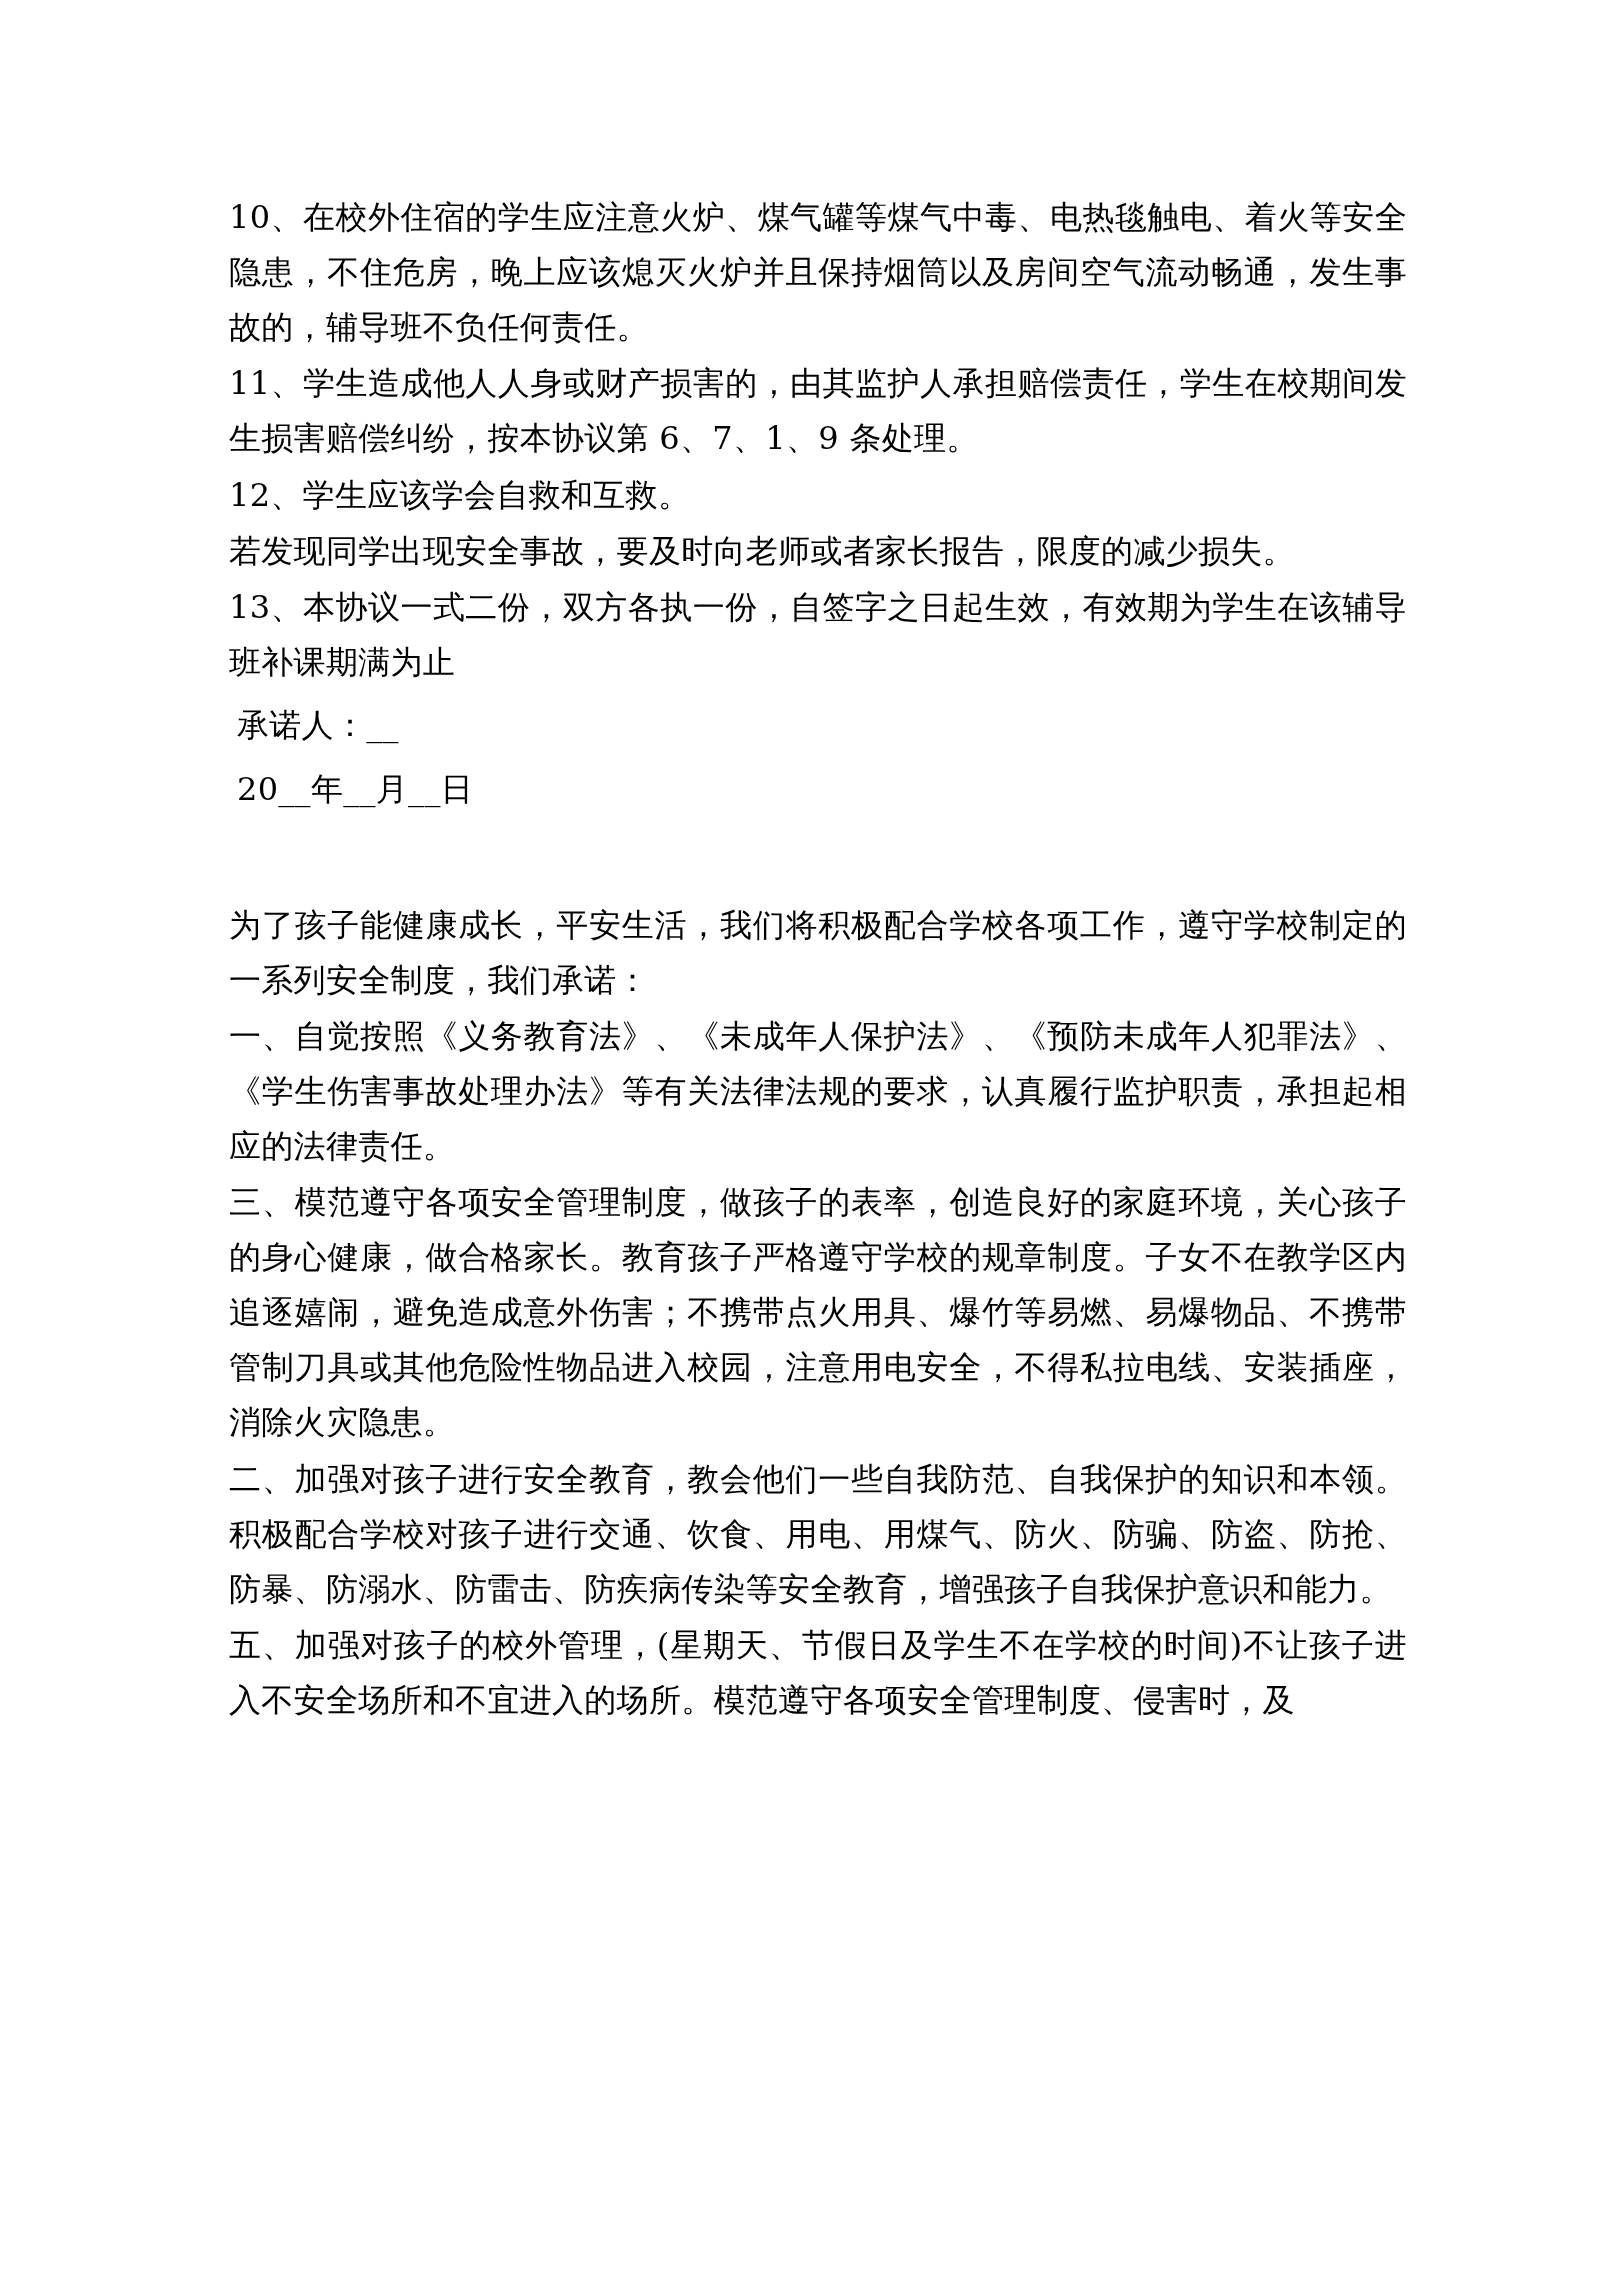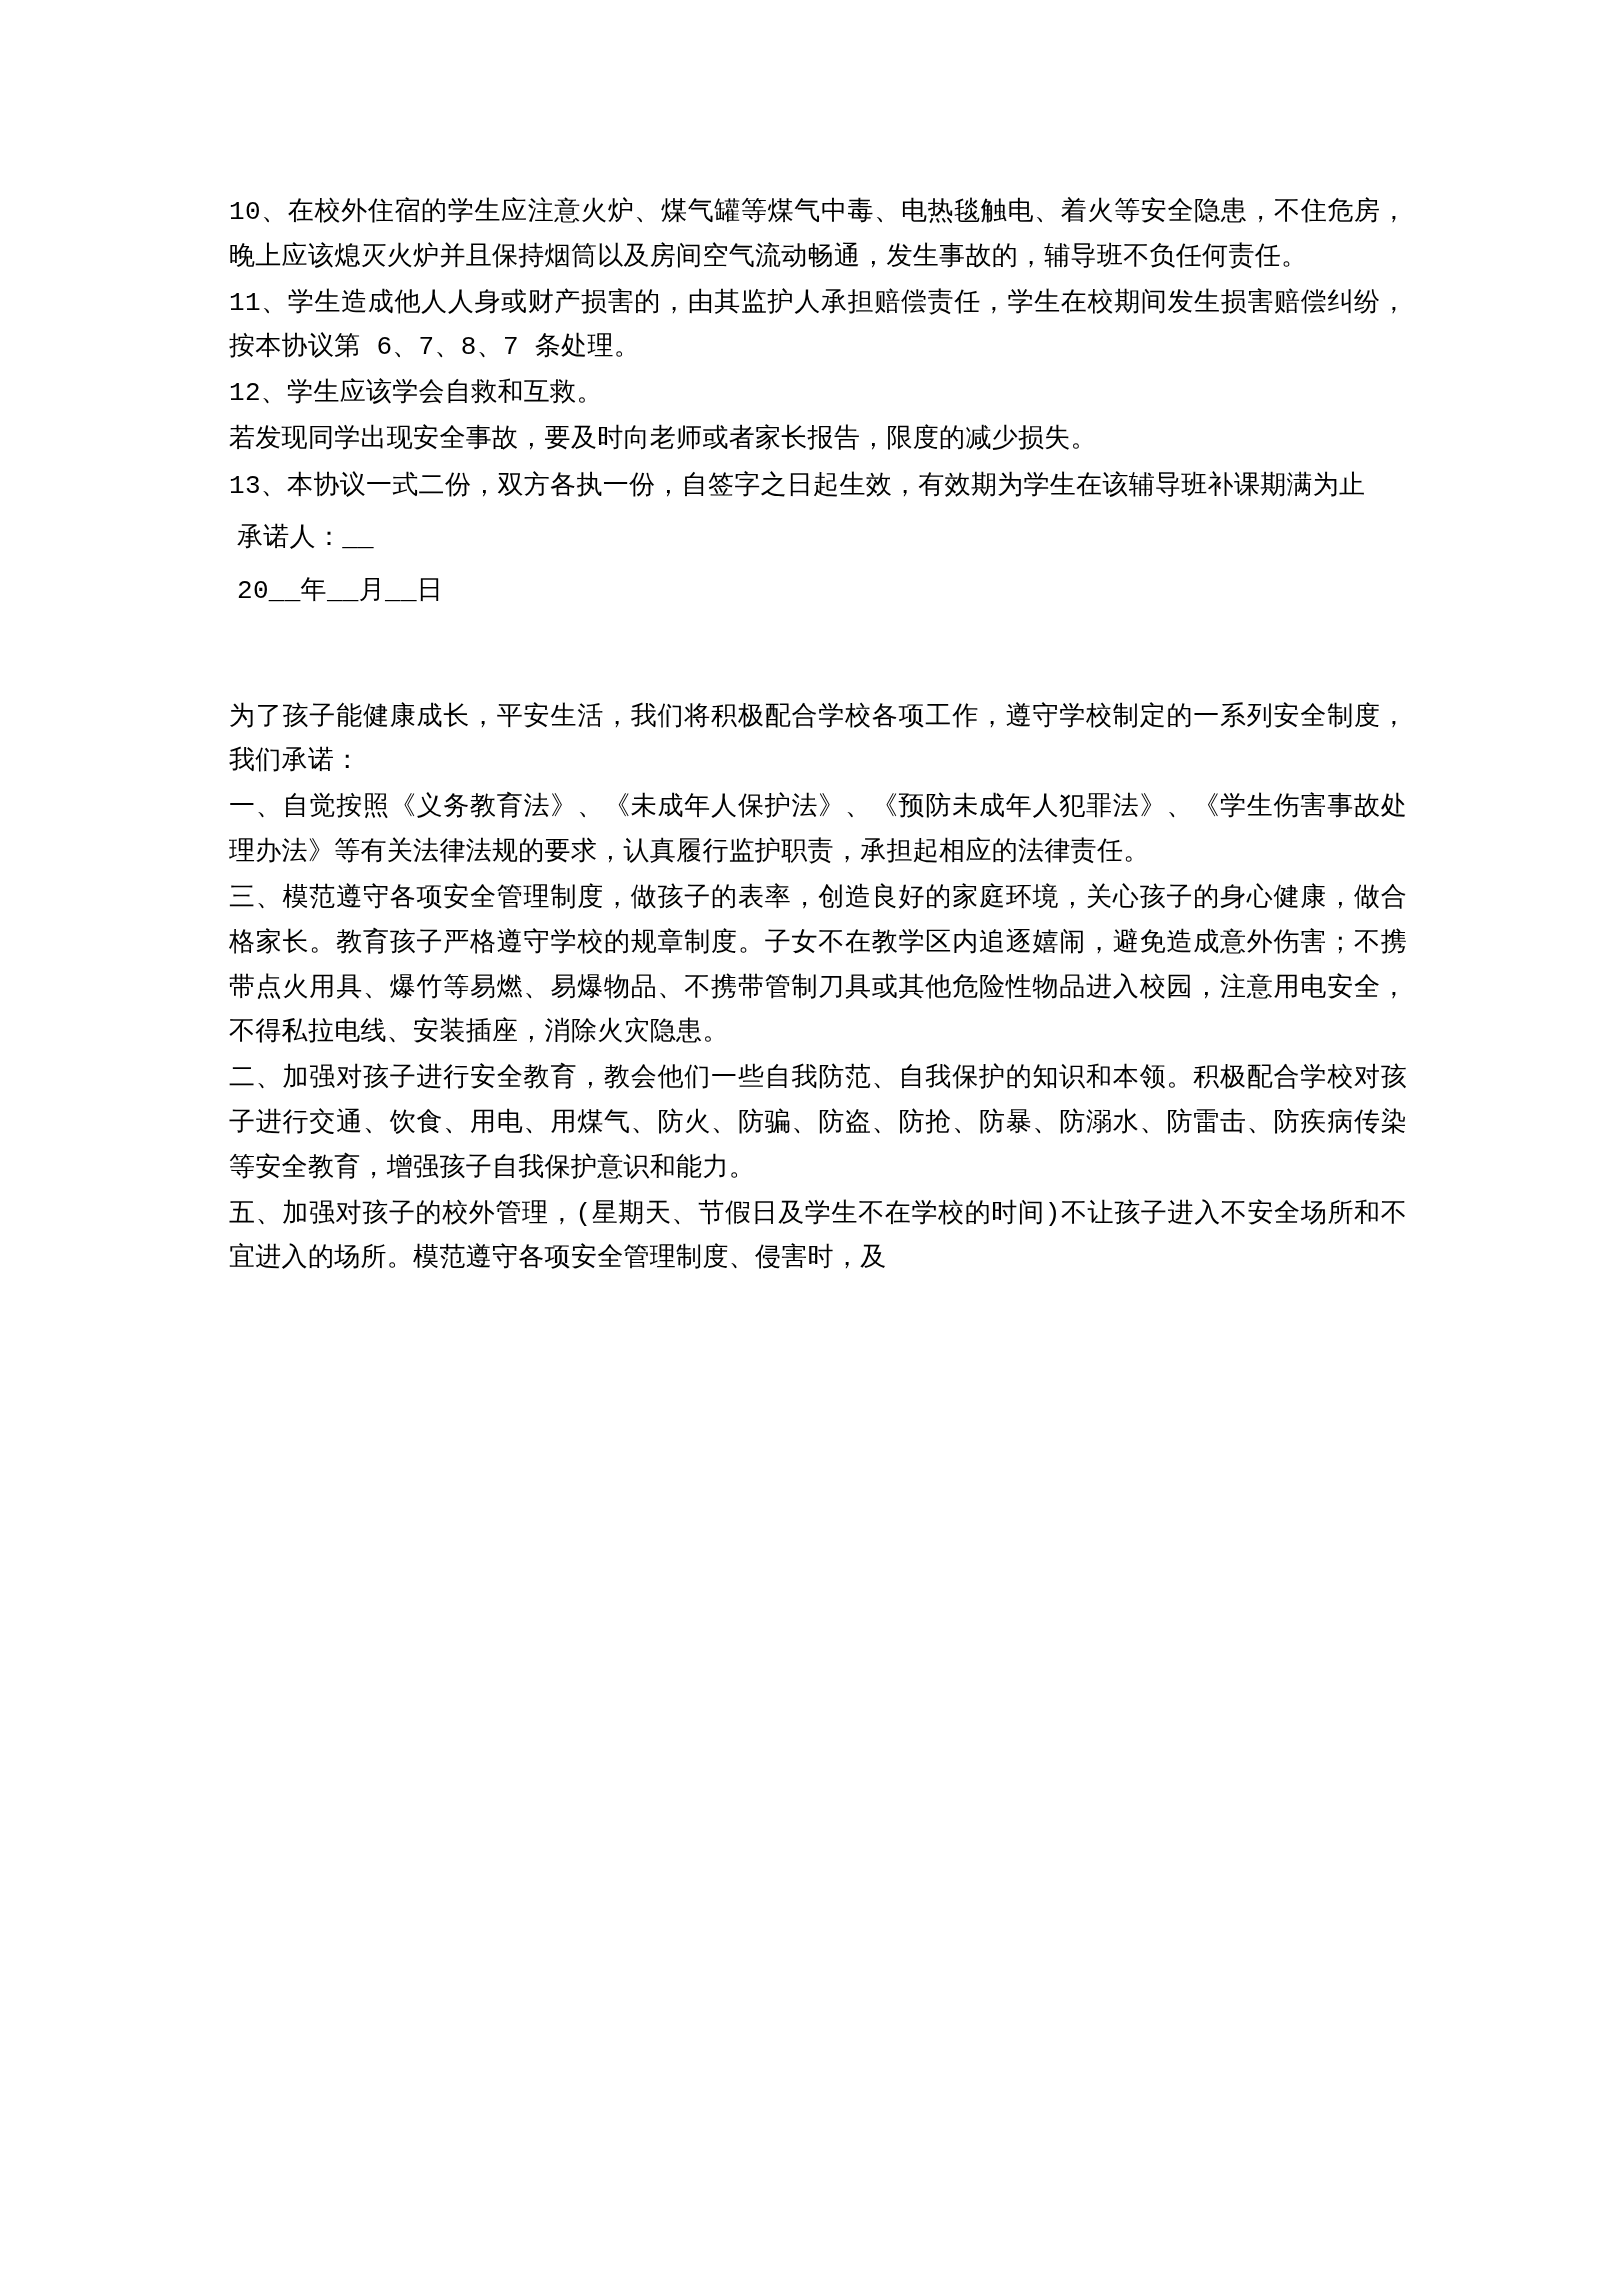--- a/index.html
+++ b/index.html
@@ -11,25 +11,24 @@
     width: 1623px;
     height: 2295px;
     background: #ffffff;
     position: relative;
     box-sizing: border-box;
     padding: 190px 216px 0 229px;
     font-family: "DejaVu Serif", "Liberation Serif", serif;
     color: #000000;
   }
   .doc-body {
-    font-size: 26px;
+    font-size: 32px;
     line-height: 1.72;
     text-align: justify;
     letter-spacing: 0.3px;
-    font-family: Liberation Mono, monospace;
   }
   .para {
     margin: 0 0 1.3px 0;
     text-indent: 0;
   }
   .spacer-block {
     height: 73px;
   }
   .sig-line {
     margin: 8px;
@@ -39,21 +38,21 @@
   }
 </style>
 </head>
 <body>
 
 <div class="page">
   <div class="doc-body">
 
     <div class="section">
       <p class="para">10、在校外住宿的学生应注意火炉、煤气罐等煤气中毒、电热毯触电、着火等安全隐患，不住危房，晚上应该熄灭火炉并且保持烟筒以及房间空气流动畅通，发生事故的，辅导班不负任何责任。</p>
-      <p class="para">11、学生造成他人人身或财产损害的，由其监护人承担赔偿责任，学生在校期间发生损害赔偿纠纷，按本协议第 6、7、8、7 条处理。</p>
+      <p class="para">11、学生造成他人人身或财产损害的，由其监护人承担赔偿责任，学生在校期间发生损害赔偿纠纷，按本协议第 6、7、1、9 条处理。</p>
       <p class="para">12、学生应该学会自救和互救。</p>
       <p class="para">若发现同学出现安全事故，要及时向老师或者家长报告，限度的减少损失。</p>
       <p class="para">13、本协议一式二份，双方各执一份，自签字之日起生效，有效期为学生在该辅导班补课期满为止</p>
       <p class="sig-line">承诺人：__</p>
       <p class="date-line">20__年__月__日</p>
     </div>
 
     <div class="spacer-block"></div>
 
     <div class="section">

